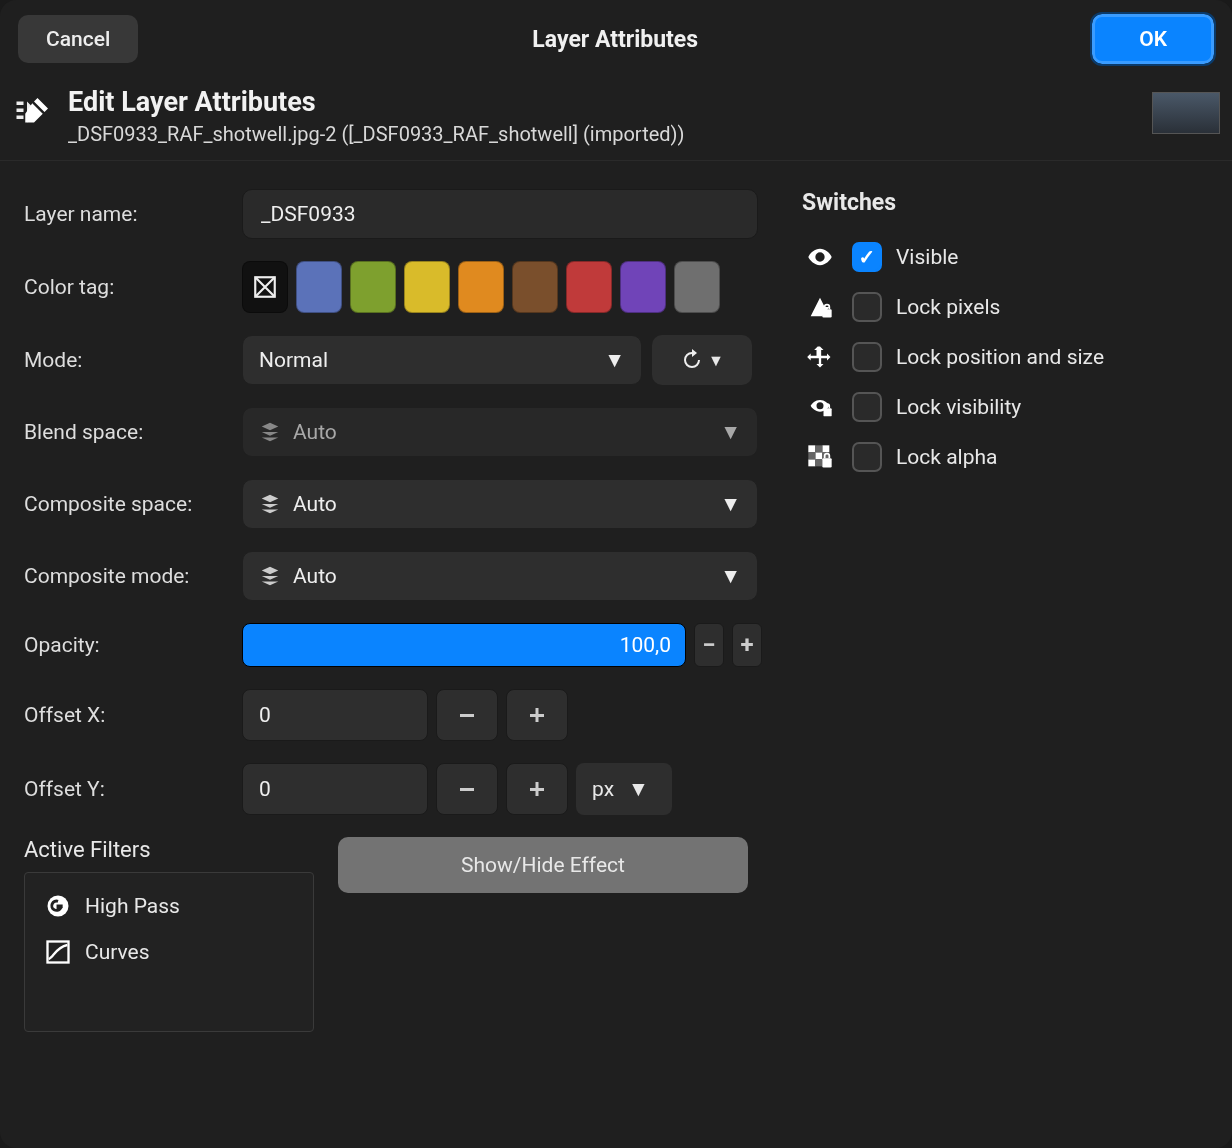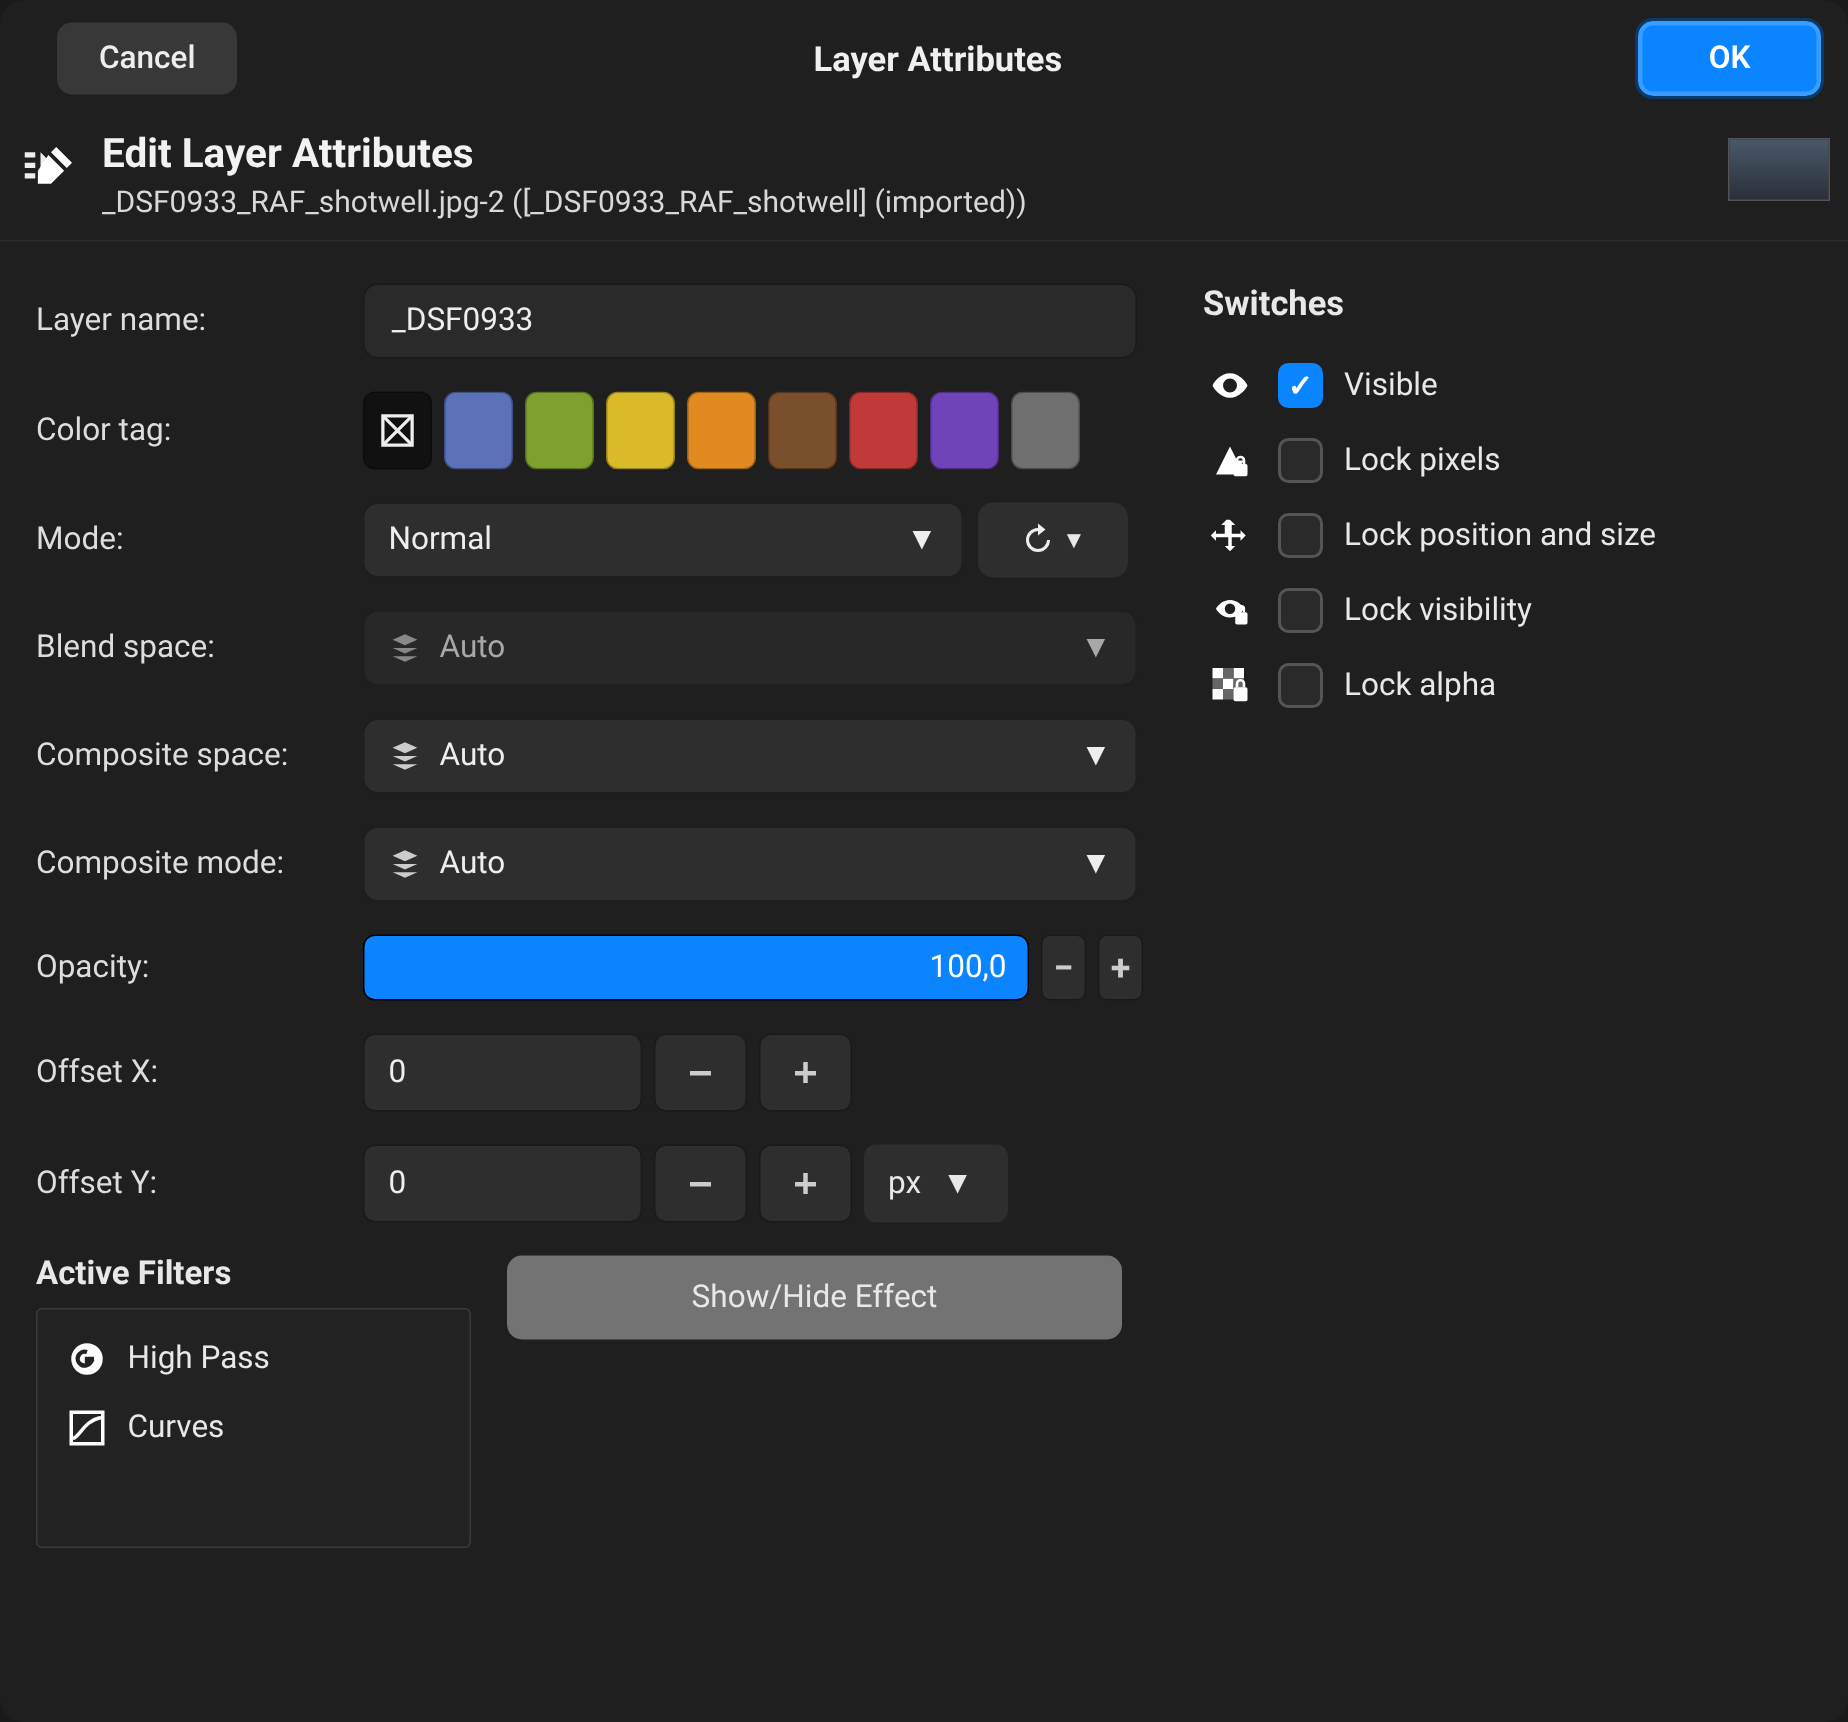--- a/index.html
+++ b/index.html
@@ -1,21 +1,21 @@
 <!DOCTYPE html>
 <html><head>
 <meta charset="utf-8">
 <style>
 * { box-sizing: border-box; margin: 0; padding: 0; font-family: -apple-system, BlinkMacSystemFont, "Segoe UI", Roboto, sans-serif; }
 body { background: #1a1a1a; color: #e8e8e8; width: 1232px; height: 1148px; overflow: hidden; }
 .dialog { background: #1f1f1f; width: 100%; height: 100%; border-radius: 16px; display: flex; flex-direction: column; }
 
 .titlebar { display: flex; align-items: center; justify-content: space-between; padding: 14px 18px; }
 .btn { border: none; border-radius: 10px; padding: 12px 28px; font-size: 21px; cursor: pointer; font-weight: 500; }
-.btn-cancel { background: #383838; color: #eee; margin-left: 20px; }
+.btn-cancel { background: #383838; color: #eee; }
 .btn-ok { background: #0a84ff; color: #fff; border: 3px solid #3a9cff; outline: 2px solid #0a3a6a; padding: 10px 44px; font-weight: 600; }
 
 .title-text { font-size: 23px; font-weight: 700; color: #f0f0f0; }
 
 .header { display: flex; align-items: flex-start; padding: 8px 12px 14px 12px; border-bottom: 1px solid #2a2a2a; gap: 12px; }
 .header-icon { width: 44px; height: 44px; display: flex; align-items: center; justify-content: center; margin-top: 4px; }
 .header-text h2 { font-size: 27px; font-weight: 700; color: #f2f2f2; }
 .header-text .sub { font-size: 20px; color: #d8d8d8; margin-top: 4px; }
 .thumb { width: 68px; height: 42px; background: linear-gradient(180deg,#4a5868 0%,#3a4450 50%,#2a3038 100%); border: 1px solid #555; margin-left: auto; margin-top: 6px; }
 
@@ -46,21 +46,21 @@
 .opacity-row { display: flex; align-items: center; gap: 8px; }
 .opacity-slider { background: #0a84ff; border: 1px solid #000; border-radius: 8px; width: 444px; height: 44px; display: flex; align-items: center; justify-content: flex-end; padding: 0 14px; font-size: 21px; color: #fff; }
 .step-btn { width: 30px; height: 44px; background: #2e2e2e; border: 1px solid #1a1a1a; border-radius: 6px; display: flex; align-items: center; justify-content: center; font-size: 24px; color: #ccc; cursor: pointer; font-weight: bold; }
 
 .offset-row { display: flex; gap: 8px; align-items: center; }
 .offset-input { background: #2e2e2e; border: 1px solid #1a1a1a; border-radius: 8px; width: 186px; height: 52px; padding: 0 16px; color: #eee; font-size: 21px; }
 .offset-btn { width: 62px; height: 52px; background: #2e2e2e; border: 1px solid #1a1a1a; border-radius: 8px; display: flex; align-items: center; justify-content: center; cursor: pointer; }
 .unit-select { background: #2e2e2e; border-radius: 8px; width: 96px; height: 52px; display: flex; align-items: center; padding: 0 16px; gap: 14px; cursor: pointer; font-size: 21px; }
 
 .filters-section { display: flex; gap: 24px; margin-top: 14px; align-items: flex-start; }
-.filters-title { font-size: 22px; font-weight: 700; margin-bottom: 10px; }
+.filters-title { font-size: 22px; font-weight: 400; margin-bottom: 10px; }
 .filters-list { border: 1px solid #3a3a3a; border-radius: 4px; padding: 10px 14px; width: 290px; min-height: 160px; background: #222; }
 .filter-item { display: flex; align-items: center; gap: 12px; padding: 8px 4px; font-size: 21px; }
 .filter-icon { width: 30px; height: 30px; display: flex; align-items: center; justify-content: center; }
 .show-hide-btn { background: #737373; border-radius: 10px; width: 410px; height: 56px; display: flex; align-items: center; justify-content: center; font-size: 21px; cursor: pointer; }
 
 .switches-title { font-size: 23px; font-weight: 700; margin-bottom: 16px; }
 .switch-row { display: flex; align-items: center; gap: 14px; padding: 10px 0; }
 .switch-icon { width: 36px; display: flex; justify-content: center; }
 .checkbox { width: 30px; height: 30px; border: 2px solid #555; border-radius: 7px; background: #2a2a2a; cursor: pointer; display: flex; align-items: center; justify-content: center; }
 .checkbox.checked { background: #0a84ff; border-color: #0a84ff; }

